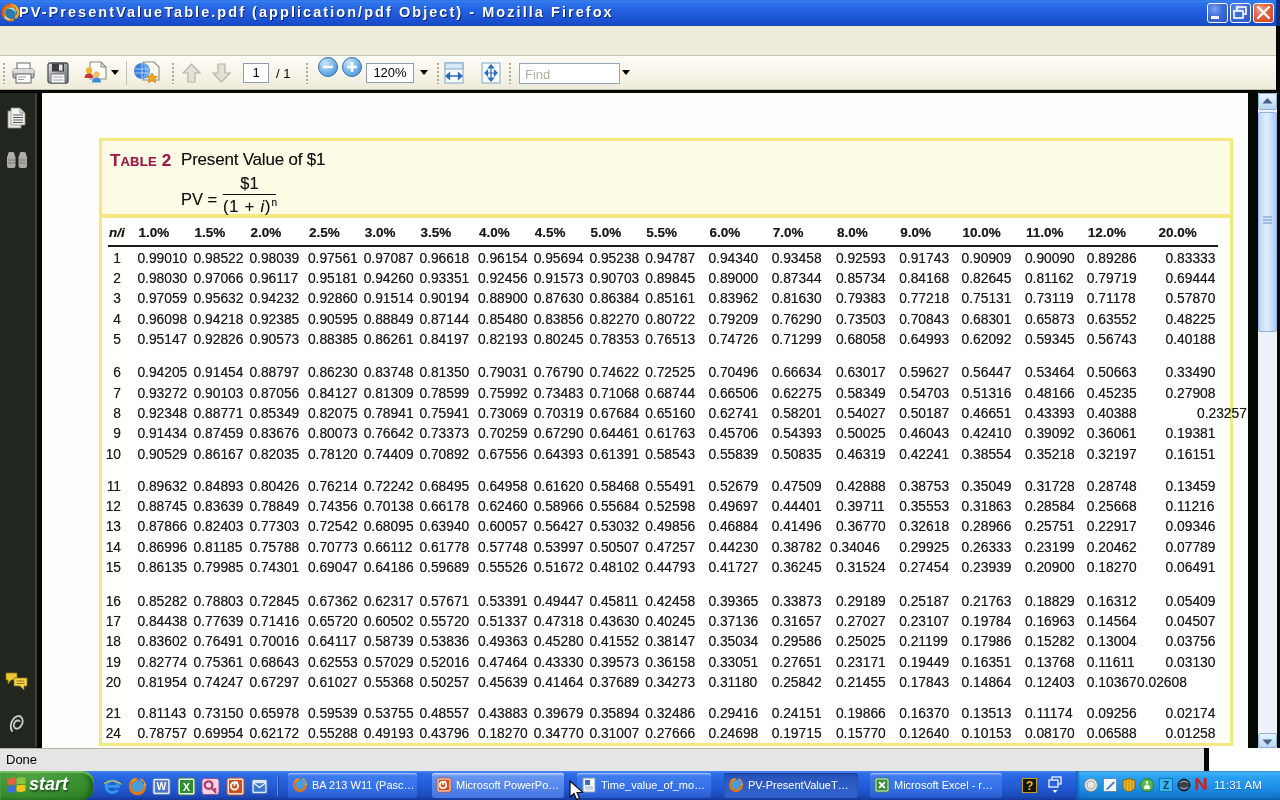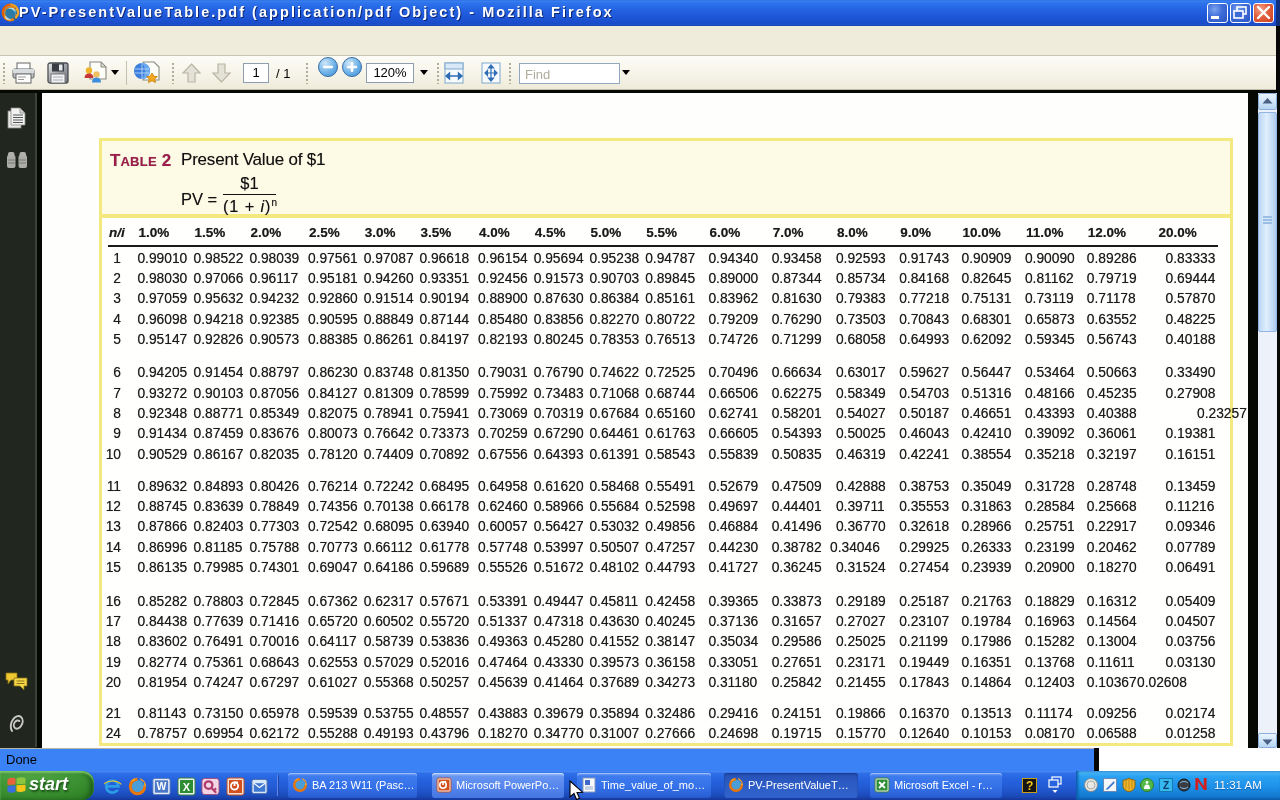--- a/index.html
+++ b/index.html
@@ -107,22 +107,22 @@
   #thead .ni { position:absolute; left:7px; top:0; font-style:italic; }
   #hline { position:absolute; left:6px; top:104px; width:1110px; height:2.2px; background:#1A1A1A; }
   .grp { position:absolute; left:0; width:1128px; }
   .row { position:relative; height:20.3px; font-size:13.8px; color:#1A1A1A;
     text-shadow:0 0 0.7px rgba(40,40,40,0.65); }
   .row span { position:absolute; top:0; }
   .row .n { position:absolute; left:0px; top:0; width:19px; text-align:right;
     font-style:normal; }
 
   
-  #statusbar { position:absolute; left:0; top:748px; width:1099px; height:23px;
-    background:#3b82f6; border-top:1px solid #B8B5A4; }
+  #statusbar { position:absolute; left:0; top:748px; width:1209px; height:23px;
+    background:#e5e5e5; border-top:1px solid #B8B5A4; }
   #statusbar span { position:absolute; left:6px; top:3px; font-size:13px; color:#000; }
 
   
   #taskbar { position:absolute; left:0; top:771px; width:1280px; height:29px;
     background:linear-gradient(180deg,#4B8BF5 0%,#2E6FE8 8%,#2663DE 30%,#2159D2 60%,#1C4BBB 85%,#15389B 100%); }
   #startbtn { position:absolute; left:0; top:0; width:94px; height:29px;
     border-radius:0 12px 12px 0;
     background:radial-gradient(ellipse 130% 180% at 30% -20%,#5FAF4C 0%,#419838 38%,#338629 70%,#2A7A22 100%);
     box-shadow:inset 0 2px 2px #7CC766, inset -4px 0 5px #1E5E1A; }
   #starttext { position:absolute; left:29px; top:3px; color:#fff; font-size:18px;
@@ -536,21 +536,21 @@
               <span style="left:35.4px">0.91434</span>
               <span style="left:91.6px">0.87459</span>
               <span style="left:147.4px">0.83676</span>
               <span style="left:205.9px">0.80073</span>
               <span style="left:261.7px">0.76642</span>
               <span style="left:317.4px">0.73373</span>
               <span style="left:375.9px">0.70259</span>
               <span style="left:431.7px">0.67290</span>
               <span style="left:487.4px">0.64461</span>
               <span style="left:543.2px">0.61763</span>
-              <span style="left:606.4px">0.66605</span>
+              <span style="left:606.4px">0.45706</span>
               <span style="left:669.7px">0.54393</span>
               <span style="left:733.9px">0.50025</span>
               <span style="left:797.2px">0.46043</span>
               <span style="left:859.6px">0.42410</span>
               <span style="left:922.9px">0.39092</span>
               <span style="left:984.8px">0.36061</span>
               <span style="left:1063.6px">0.19381</span>
             </div>
         <div class="row">
               <i class="n">10</i>

